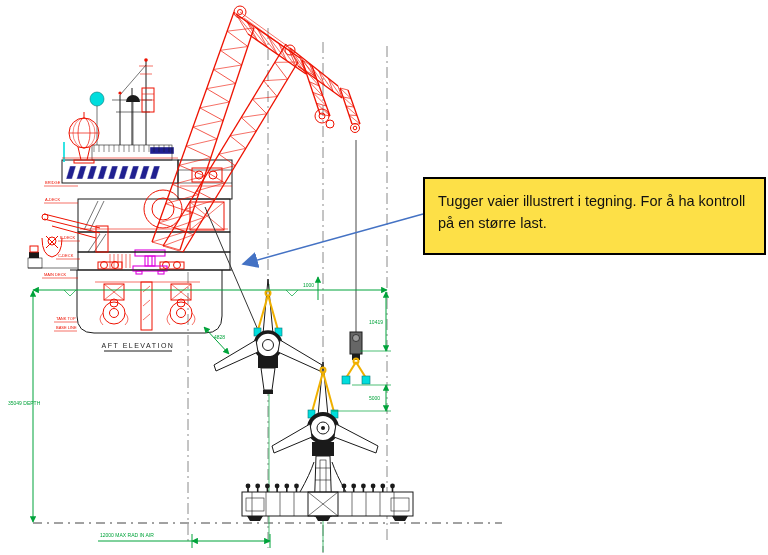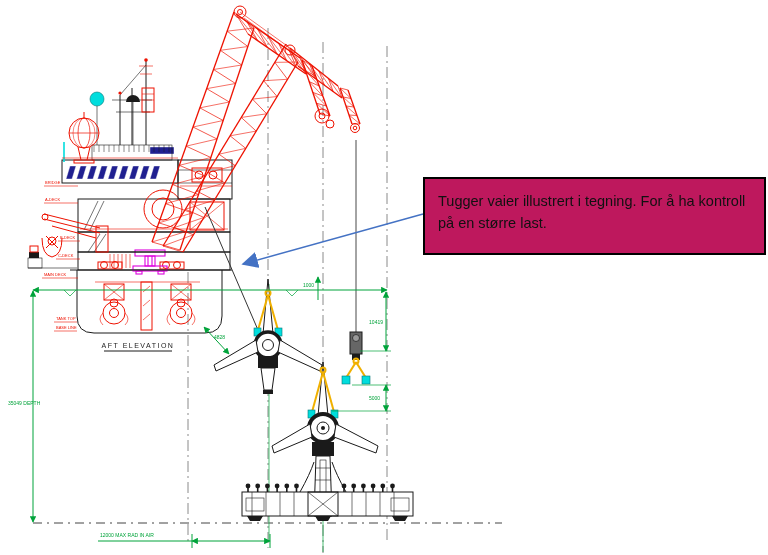--- a/index.html
+++ b/index.html
@@ -18,21 +18,21 @@
   .gt{font:5px "Liberation Sans",sans-serif;fill:#00a33a;}
   .rl{font:4px "Liberation Sans",sans-serif;fill:#ee1100;}
   .al{font:7px "Liberation Sans",sans-serif;letter-spacing:1.5px;fill:#1a1a1a;}
   .cl{stroke:#8a8a8a;stroke-width:1;stroke-dasharray:11 4 2 4;fill:none;}
   .y {stroke:#f0b000;stroke-width:2;fill:none;}
   .c {fill:#00dddd;stroke:#067777;stroke-width:.6;}
   .m {stroke:#dd00dd;fill:none;stroke-width:1.1;}
   .w {fill:#202090;stroke:#ffffff;stroke-width:.4;}
   
   .callout{position:absolute;left:423px;top:177px;width:343px;height:78px;
-           box-sizing:border-box;border:2px solid #000;background:#be185d;
+           box-sizing:border-box;border:2px solid #000;background:#fde047;
            padding:11px 13px;font-size:14.5px;line-height:1.55;color:#111;}
 </style>
 </head>
 <body>
 
 <div class="stage">
 <svg width="768" height="555" viewBox="0 0 768 555">
   <defs>
     <marker id="ga" viewBox="0 0 10 10" refX="9" refY="5" markerWidth="6.5" markerHeight="6.5" orient="auto-start-reverse">
       <path d="M0,0 L10,5 L0,10 z" fill="#00a33a"></path>

